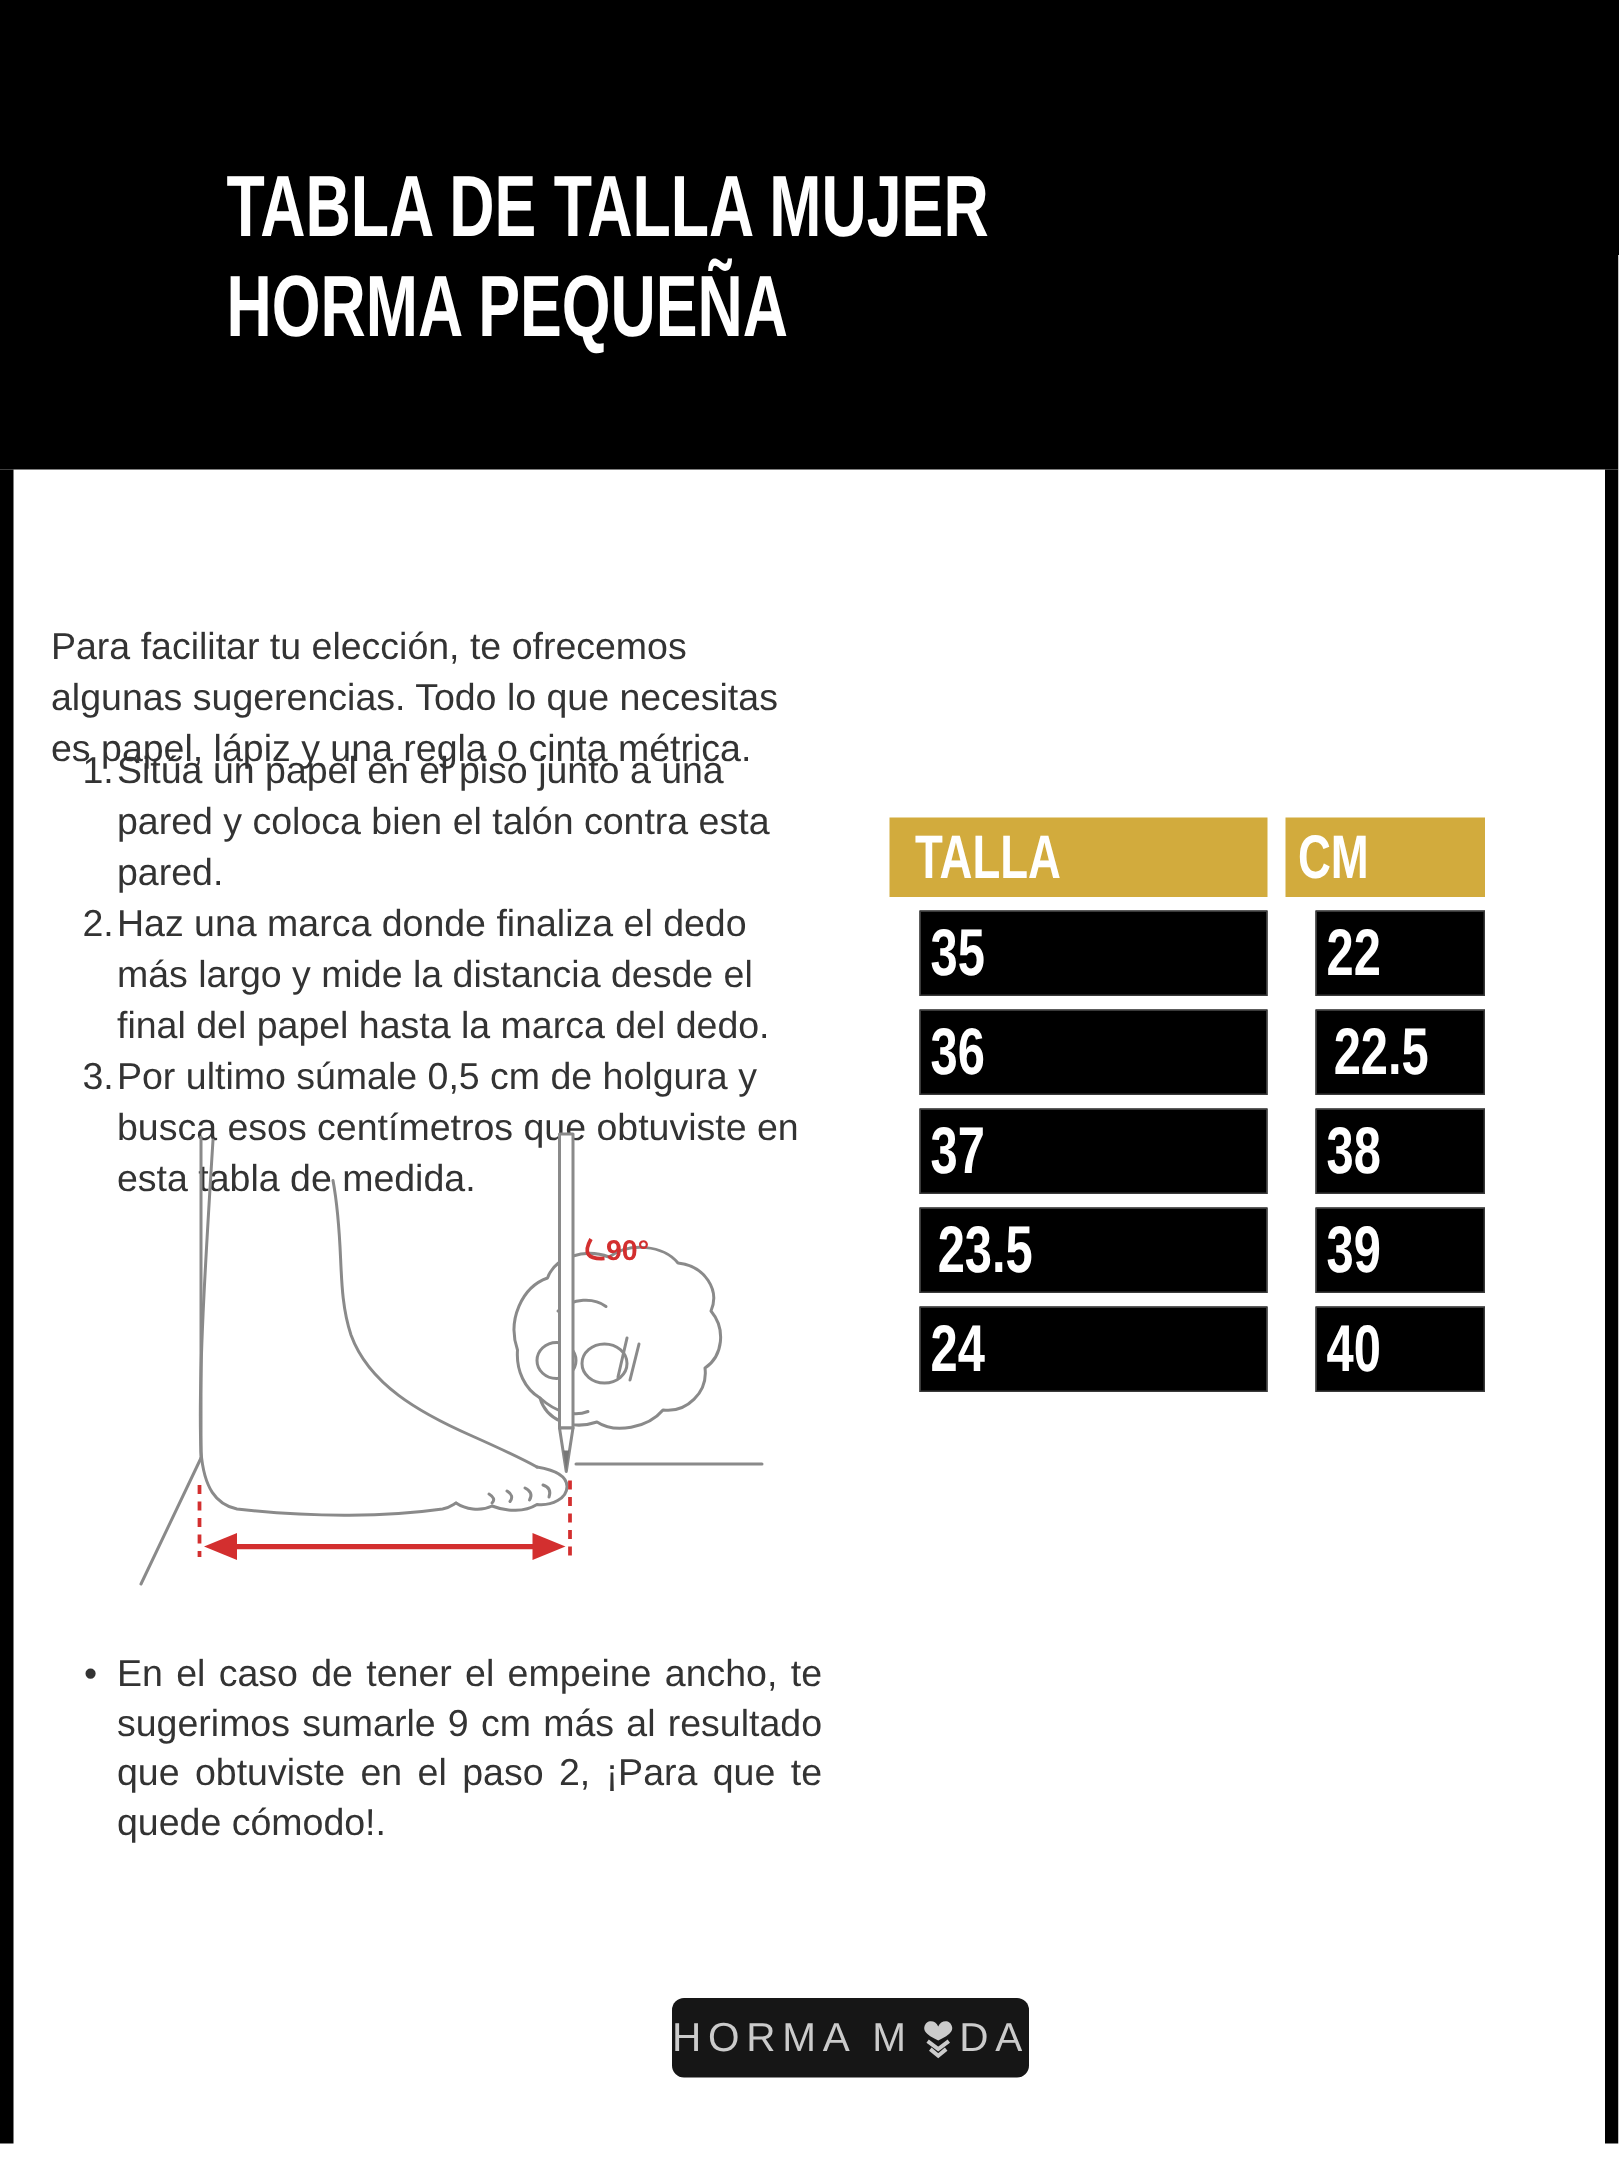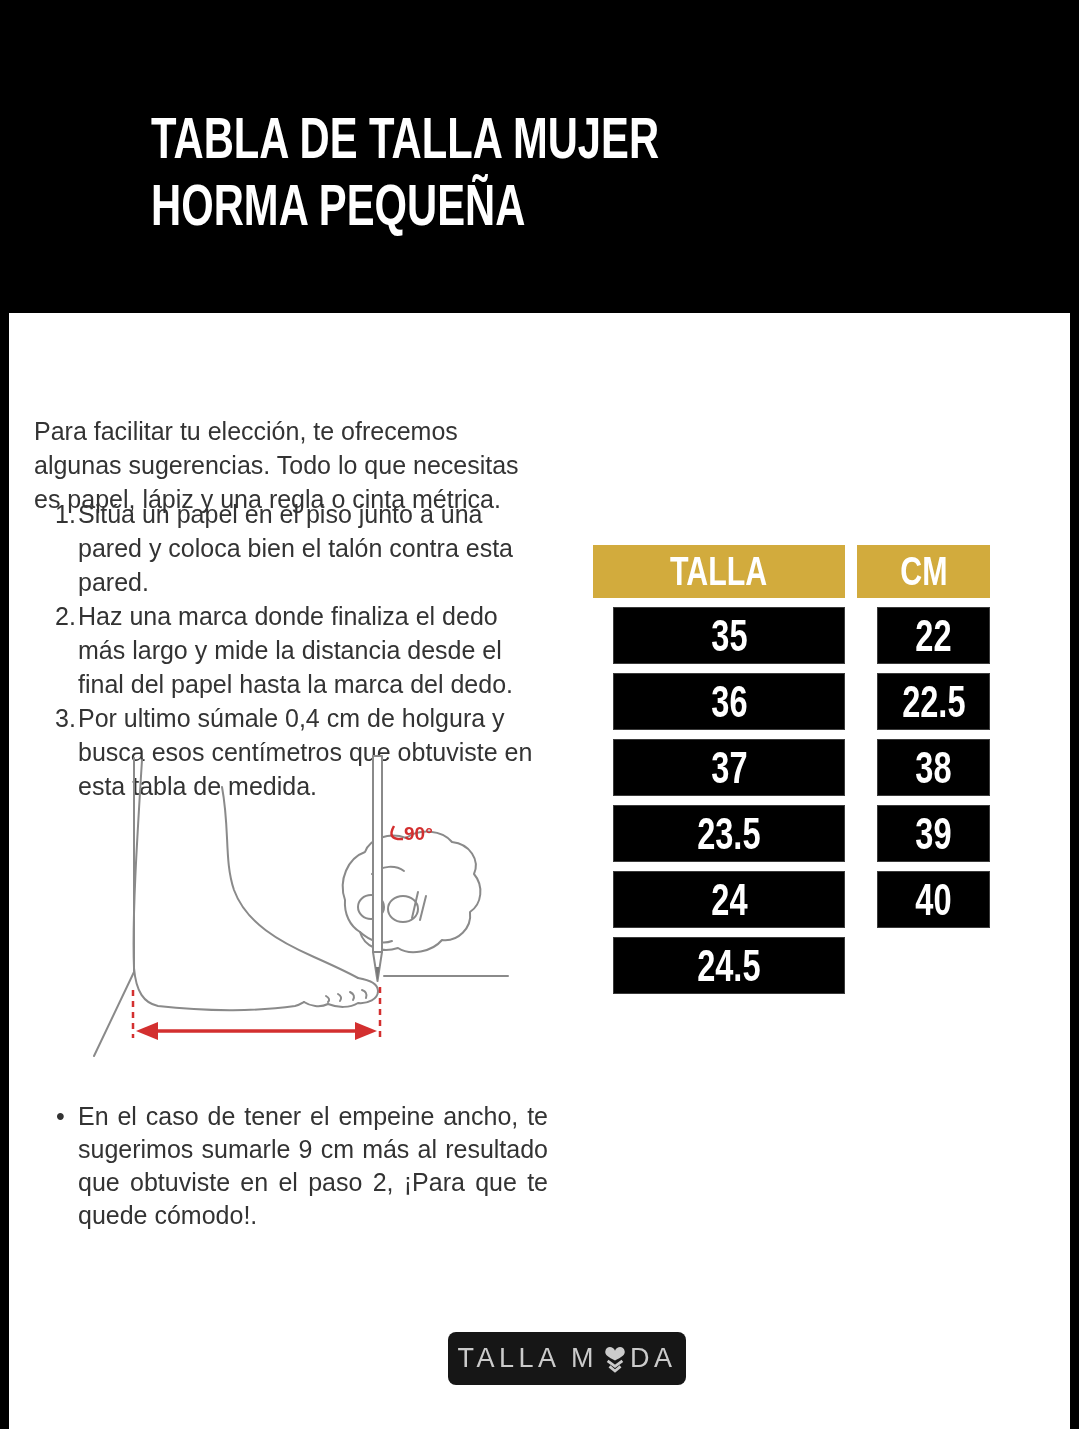--- a/index.html
+++ b/index.html
@@ -79,21 +79,21 @@
 
   
   .size-table {
     position: absolute; left: 593px; top: 545px;
     display: grid;
     grid-template-columns: 252px 133px;
     column-gap: 12px;
     row-gap: 9px;
   }
   .cell {
-    display: flex; align-items: center; justify-content: center;
+    display: flex; align-items: center; justify-content: flex-start;
   }
   .cell-head { height: 53px; background: #D2AB3D; }
   .cell-val  { height: 57px; background: #000; border: 1px solid #3a3a3a; margin-left: 20px; }
   .cell span {
     color: #fff; font-weight: 700;
     transform: scaleX(0.74);
     transform-origin: 50% 50%;
     white-space: nowrap;
   }
   .cell-head span { font-size: 41px; }
@@ -130,21 +130,21 @@
   </div>
 </div>
 <div class="frame-left"></div>
 <div class="frame-right"></div>
 
 <p class="intro">Para facilitar tu elección, te ofrecemos algunas sugerencias. Todo lo que necesitas es papel, lápiz y una regla o cinta métrica.</p>
 
 <ol class="steps">
   <li>Sitúa un papel en el piso junto a una pared y coloca bien el talón contra esta pared.</li>
   <li>Haz una marca donde finaliza el dedo más largo y mide la distancia desde el final del papel hasta la marca del dedo.</li>
-  <li>Por ultimo súmale 0,4 cm de holgura y busca esos centímetros que obtuviste en esta tabla de medida.</li>
+  <li>Por ultimo súmale 0,5 cm de holgura y busca esos centímetros que obtuviste en esta tabla de medida.</li>
 </ol>
 
 <svg class="illustration" viewBox="0 0 500 330" width="500" height="330">
   <g fill="none" stroke="#8a8a8a" stroke-width="2" stroke-linecap="round" stroke-linejoin="round">
 
     <path d="M74,18 L74,232"></path>
     <path d="M74,232 L34,316"></path>
 
     <path d="M324,236 L448,236"></path>
 
@@ -218,30 +218,27 @@
   <div class="cell cell-val">
       <span>39</span>
     </div>
   <div class="cell cell-val">
       <span>24</span>
     </div>
 
   <div class="cell cell-val">
       <span>40</span>
     </div>
-  <div class="cell cell-val">
-      <span>24.5</span>
-    </div>
 </div>
 
 <ul class="note">
   <li>En el caso de tener el empeine ancho, te sugerimos sumarle 9 cm más al resultado que obtuviste en el paso 2, ¡Para que te quede cómodo!.</li>
 </ul>
 
 <div class="brand-box">
-  <span class="brand-text">TALLA M</span>
+  <span class="brand-text">HORMA M</span>
   <svg class="brand-heart" width="24" height="30" viewBox="0 0 26 32">
     <path d="M13,7 C11,1.5 3.5,1.5 2.5,7.5 C1.8,11.5 6,14 13,17.5 C20,14 24.2,11.5 23.5,7.5 C22.5,1.5 15,1.5 13,7 Z" fill="#cbcbcb"></path>
     <polyline points="5,18 13,24 21,18" fill="none" stroke="#cbcbcb" stroke-width="3"></polyline>
     <polyline points="7,24 13,29 19,24" fill="none" stroke="#cbcbcb" stroke-width="3"></polyline>
   </svg>
   <span class="brand-text">DA</span>
 </div>
 
 </body></html>

